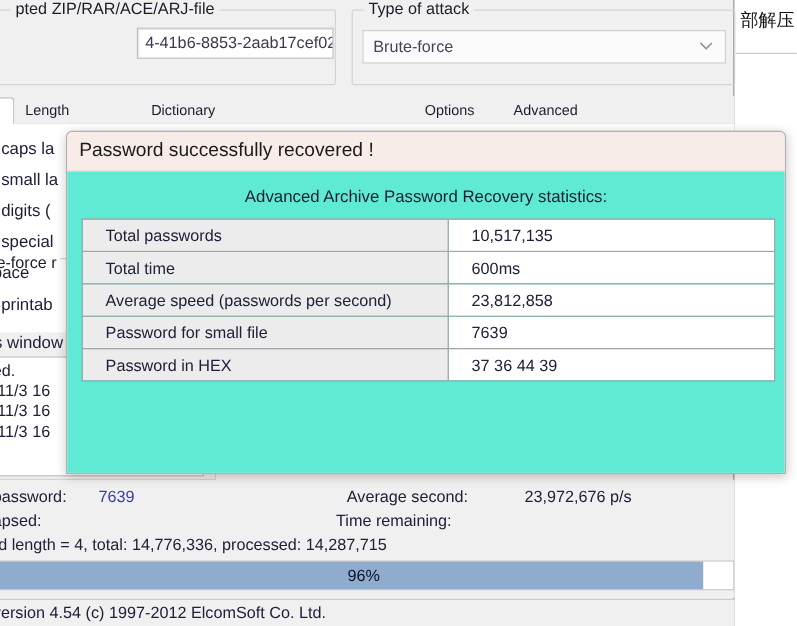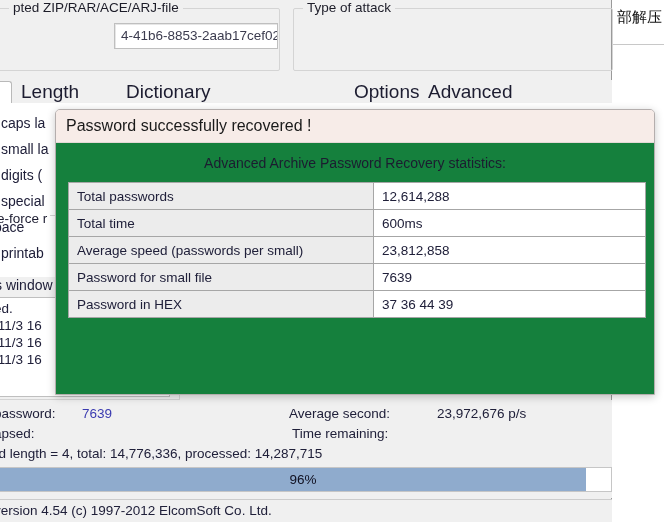--- a/index.html
+++ b/index.html
@@ -120,21 +120,21 @@
     background: #f0f0f0;
     border-bottom: 1px solid #b9b9b9;
     box-sizing: border-box;
   }
   .tab {
     position: absolute;
     top: 1px;
     height: 23px;
     line-height: 22px;
     padding: 0 7px;
-    font-size: 19px;
+    font-size: 12px;
     color: #1c1c30;
     box-sizing: border-box;
     white-space: nowrap;
   }
   .tab.selected {
     background: #ffffff;
     border: 1px solid #b9b9b9;
     border-bottom: 1px solid #ffffff;
     border-top-left-radius: 3px;
     border-top-right-radius: 3px;
@@ -287,42 +287,42 @@
     position: absolute;
     left: 10px; top: 7px;
     font-size: 16px;
     color: #1a1a1a;
     white-space: nowrap;
   }
   #dialog-body {
     position: absolute;
     left: 0; top: 33px;
     width: 100%; height: 253px;
-    background: #15803d;
+    background: #5eead4;
   }
   #stats-heading {
     position: absolute;
     left: 0; top: 12px;
     width: 100%;
     text-align: center;
     font-size: 14px;
     color: #1c1c30;
   }
   #stats-table {
     position: absolute;
     left: 12px; top: 39px;
     width: 578px;
     border-collapse: collapse;
     table-layout: fixed;
   }
   #stats-table td {
     height: 27px;
     font-size: 13.5px;
     color: #20203a;
-    padding: 0 8px;
+    padding: 0 19px;
     border: 1px solid #a6a6a6;
     box-sizing: border-box;
     white-space: nowrap;
     overflow: hidden;
   }
   #stats-table td.key {
     width: 305px;
     background: #ececec;
   }
   #stats-table td.val {
@@ -361,20 +361,26 @@
 <div id="app-window">
 
   <div class="group-box" id="file-group">
     <span class="group-label">pted ZIP/RAR/ACE/ARJ-file</span>
   </div>
   <div id="file-path-field">4-41b6-8853-2aab17cef02a\1D7.zip</div>
 
   <div class="group-box" id="attack-group">
     <span class="group-label">Type of attack</span>
   </div>
+  <div id="attack-select">
+    <span>Brute-force</span>
+    <svg id="attack-chevron" viewBox="0 0 11 7">
+      <path d="M0.8 0.8 L5.5 5.6 L10.2 0.8" fill="none" stroke="#8b8b8b" stroke-width="1.3"></path>
+    </svg>
+  </div>
 
   <div id="tabbar">
     <div class="tab selected" style="left:-28px;width:40px;">e</div>
     <div class="tab" style="left:14px;">Length</div>
     <div class="tab" style="left:78px;margin-left:41px;">Dictionary</div>
     <div class="tab" style="left:347px;">Options</div>
     <div class="tab" style="left:421px;">Advanced</div>
   </div>
 
   <div id="tabpage">
@@ -396,21 +402,21 @@
     <div class="log-line">/11/3 16</div>
     <div class="log-line">/11/3 16</div>
   </div>
 
   <div id="bottom-block">
     <span class="status-text" style="left:-6px; top:6px;">password:</span>
     <span class="status-text status-accent" style="left:82px; top:6px;">7639</span>
     <span class="status-text" style="left:-6px; top:26px;">apsed:</span>
     <span class="status-text" style="left:289px; top:6px;">Average second:</span>
     <span class="status-text" style="left:437px; top:6px;">23,972,676 p/s</span>
-    <span class="status-text" style="left:292px; top:26px;text-align:center;">Time remaining:</span>
+    <span class="status-text" style="left:280px; top:26px;text-align:center;">Time remaining:</span>
     <span class="status-text" style="left:-6px; top:46px;">rd length = 4, total: 14,776,336, processed: 14,287,715</span>
   </div>
 
   <div id="progress-outer">
     <div id="progress-fill" style="width: 96%;"></div>
     <div id="progress-label">96%</div>
   </div>
 
   <div id="version-bar">
     <span id="version-text">version 4.54 (c) 1997-2012 ElcomSoft Co. Ltd.</span>
@@ -426,28 +432,28 @@
     <span id="dialog-title">Password successfully recovered !</span>
   </div>
 
   <div id="dialog-body">
     <div id="stats-heading">Advanced Archive Password Recovery statistics:</div>
 
     <table id="stats-table">
       <tbody>
         <tr>
           <td class="key">Total passwords</td>
-          <td class="val">12,614,288</td>
+          <td class="val">10,517,135</td>
         </tr>
         <tr>
           <td class="key">Total time</td>
           <td class="val">600ms</td>
         </tr>
         <tr>
-          <td class="key">Average speed (passwords per small)</td>
+          <td class="key">Average speed (passwords per second)</td>
           <td class="val">23,812,858</td>
         </tr>
         <tr>
           <td class="key">Password for small file</td>
           <td class="val">7639</td>
         </tr>
         <tr>
           <td class="key">Password in HEX</td>
           <td class="val">37 36 44 39</td>
         </tr>

